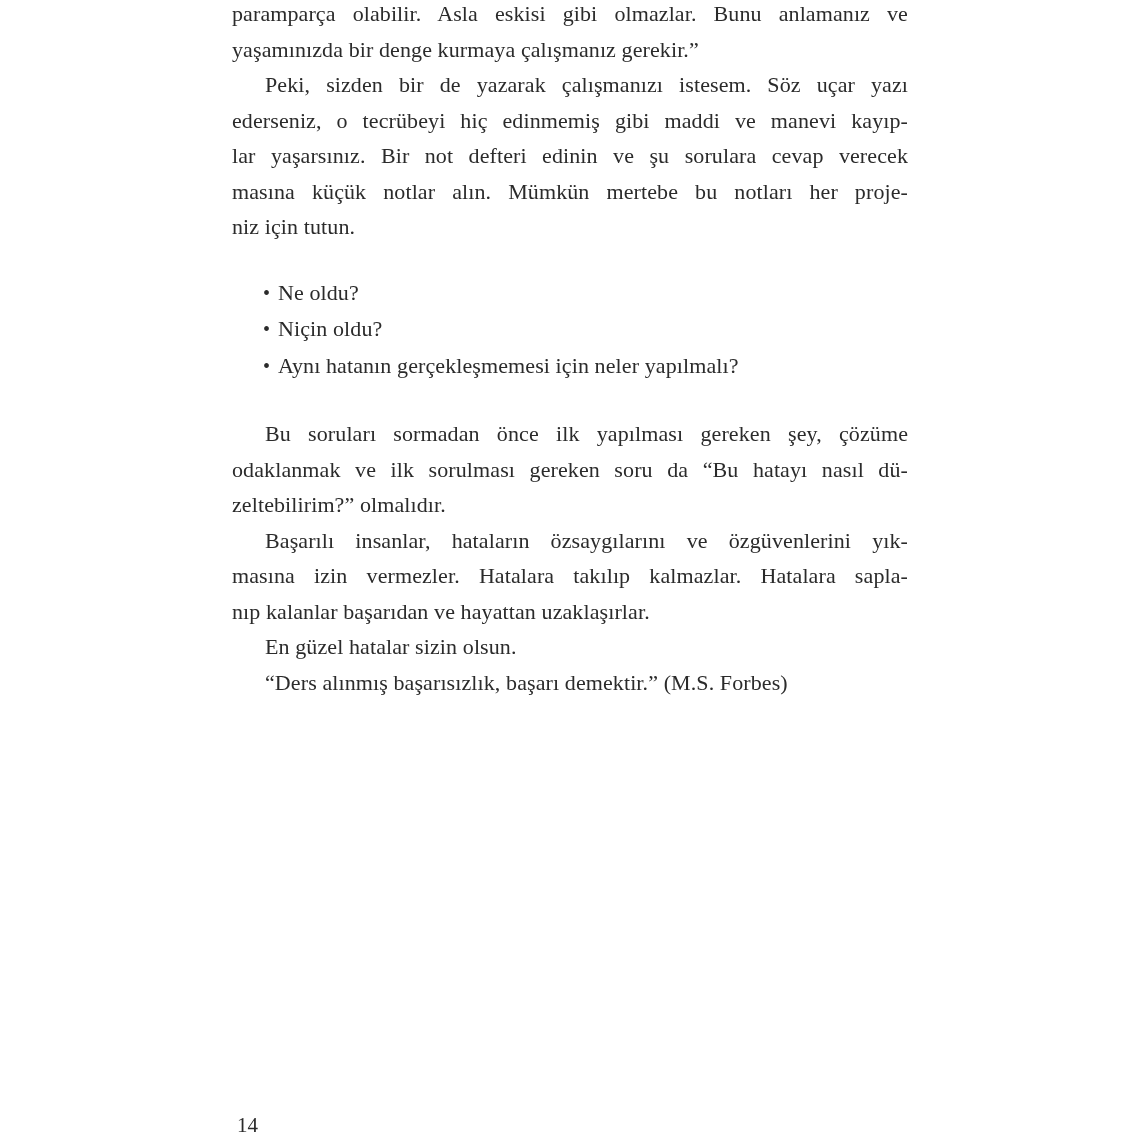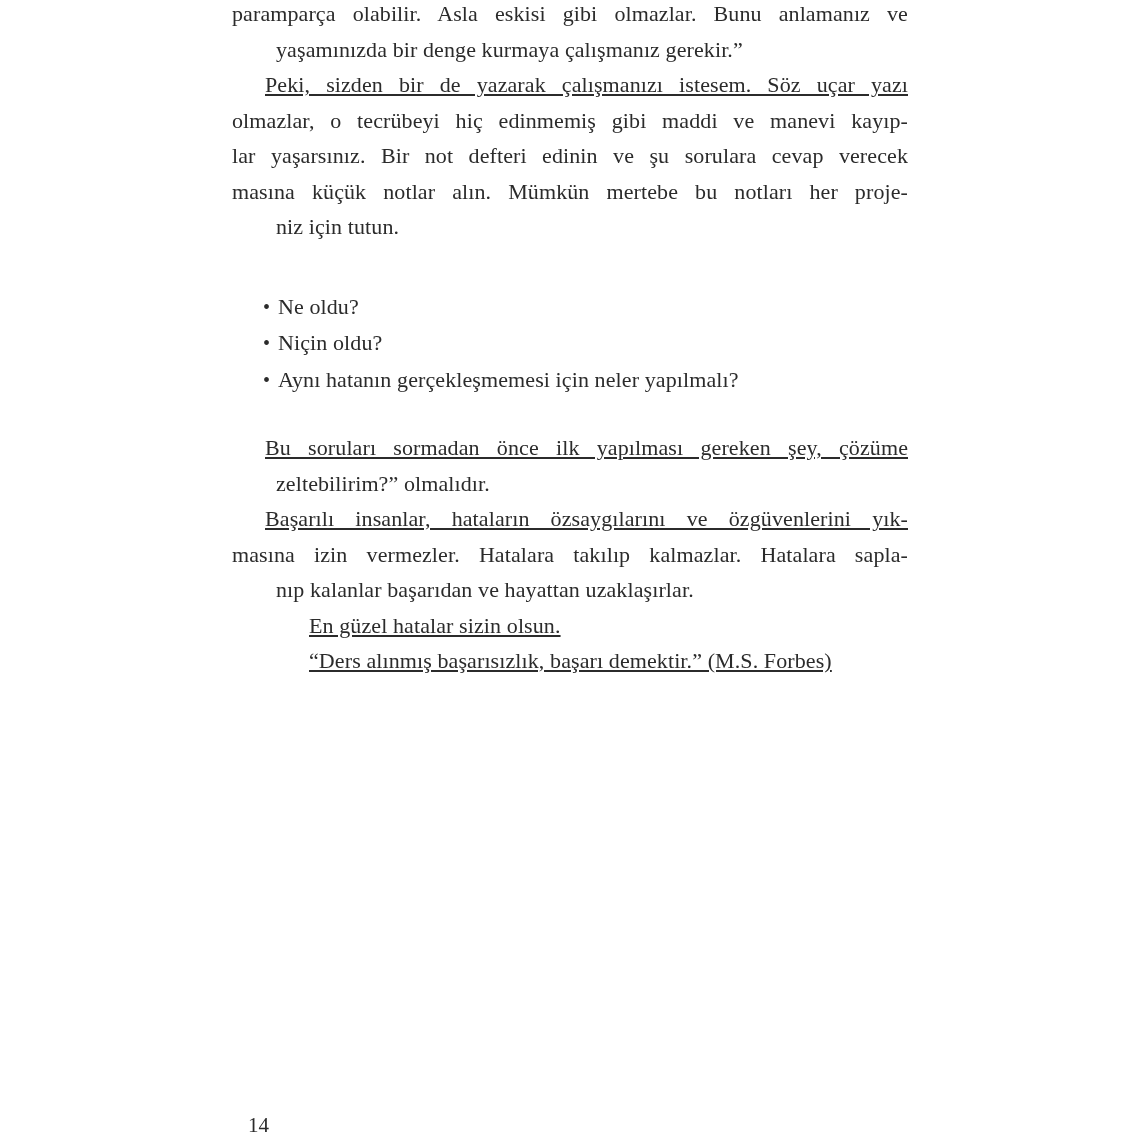--- a/index.html
+++ b/index.html
@@ -29,69 +29,68 @@
   }
   .para { margin: 0; }
   .line {
     text-align: justify;
     text-align-last: justify;
     white-space: nowrap;
   }
   .line.last {
     text-align: right;
     text-align-last: left;
-    margin-left: 44px;
   }
   .line.indent {
     text-indent: 33px;
-    text-decoration: underline;
   }
   .bullet-list {
-    margin-top: 44px;
+    margin-top: 30px;
     margin-bottom: 32px;
   }
   .bullet-item {
     padding-left: 31px;
   }
   .bullet-item .dot {
     display: inline-block;
     width: 15px;
     font-size: 20px;
   }
   .page-number {
     position: absolute;
-    left: 248px;
+    left: 237px;
     top: 1112px;
     font-size: 21px;
     line-height: 26px;
   }
 </style>
 </head>
 <body style="background: rgb(255, 255, 255); color: rgb(43, 43, 43);">
 
 <div class="sheet">
   <main class="text-column">
       <div class="para">
         <div class="line">paramparça olabilir. Asla eskisi gibi olmazlar. Bunu anlamanız ve</div>
         <div class="line last">yaşamınızda bir denge kurmaya çalışmanız gerekir.”</div>
       </div>
       <div class="para">
         <div class="line indent">Peki, sizden bir de yazarak çalışmanızı istesem. Söz uçar yazı</div>
-        <div class="line">olmazlar, o tecrübeyi hiç edinmemiş gibi maddi ve manevi kayıp-</div>
+        <div class="line">ederseniz, o tecrübeyi hiç edinmemiş gibi maddi ve manevi kayıp-</div>
         <div class="line">lar yaşarsınız. Bir not defteri edinin ve şu sorulara cevap verecek</div>
         <div class="line">masına küçük notlar alın. Mümkün mertebe bu notları her proje-</div>
         <div class="line last">niz için tutun.</div>
       </div>
       <div class="bullet-list">
         <div class="bullet-item"><span class="dot">•</span><span class="bullet-text">Ne oldu?</span></div>
         <div class="bullet-item"><span class="dot">•</span><span class="bullet-text">Niçin oldu?</span></div>
         <div class="bullet-item"><span class="dot">•</span><span class="bullet-text">Aynı hatanın gerçekleşmemesi için neler yapılmalı?</span></div>
       </div>
       <div class="para">
         <div class="line indent">Bu soruları sormadan önce ilk yapılması gereken şey, çözüme</div>
+        <div class="line">odaklanmak ve ilk sorulması gereken soru da “Bu hatayı nasıl dü-</div>
         <div class="line last">zeltebilirim?” olmalıdır.</div>
       </div>
       <div class="para">
         <div class="line indent">Başarılı insanlar, hataların özsaygılarını ve özgüvenlerini yık-</div>
         <div class="line">masına izin vermezler. Hatalara takılıp kalmazlar. Hatalara sapla-</div>
         <div class="line last">nıp kalanlar başarıdan ve hayattan uzaklaşırlar.</div>
       </div>
       <div class="para">
         <div class="line last indent">En güzel hatalar sizin olsun.</div>
       </div>

